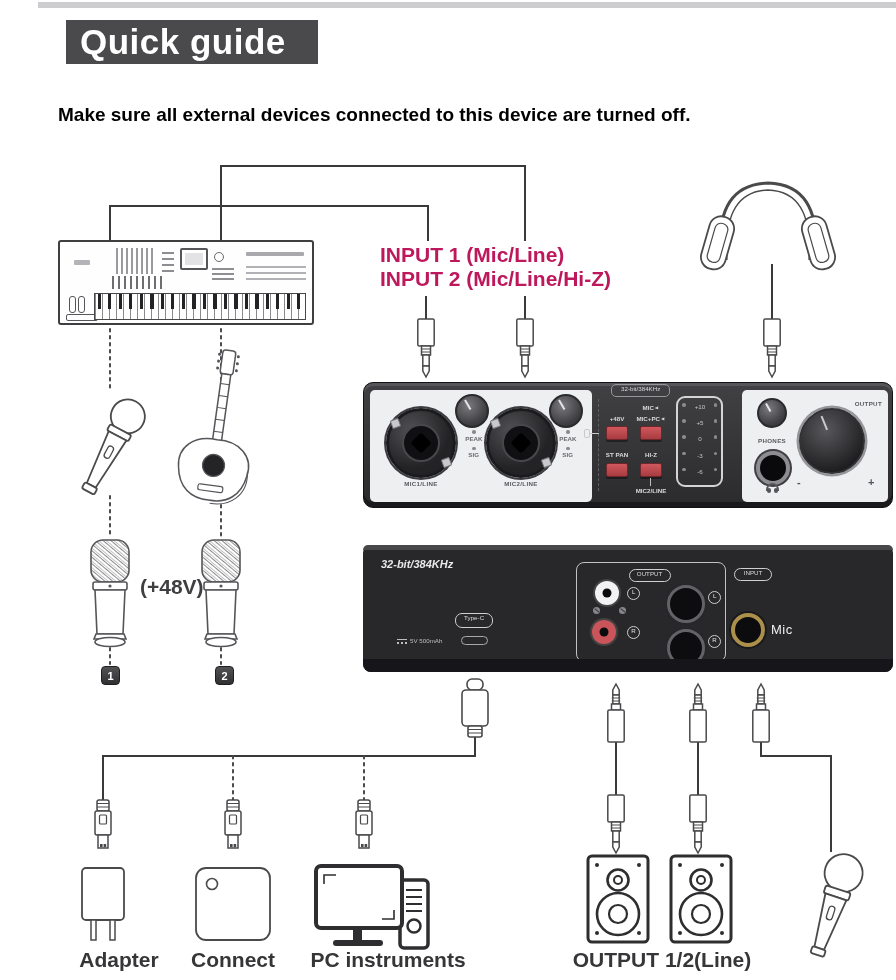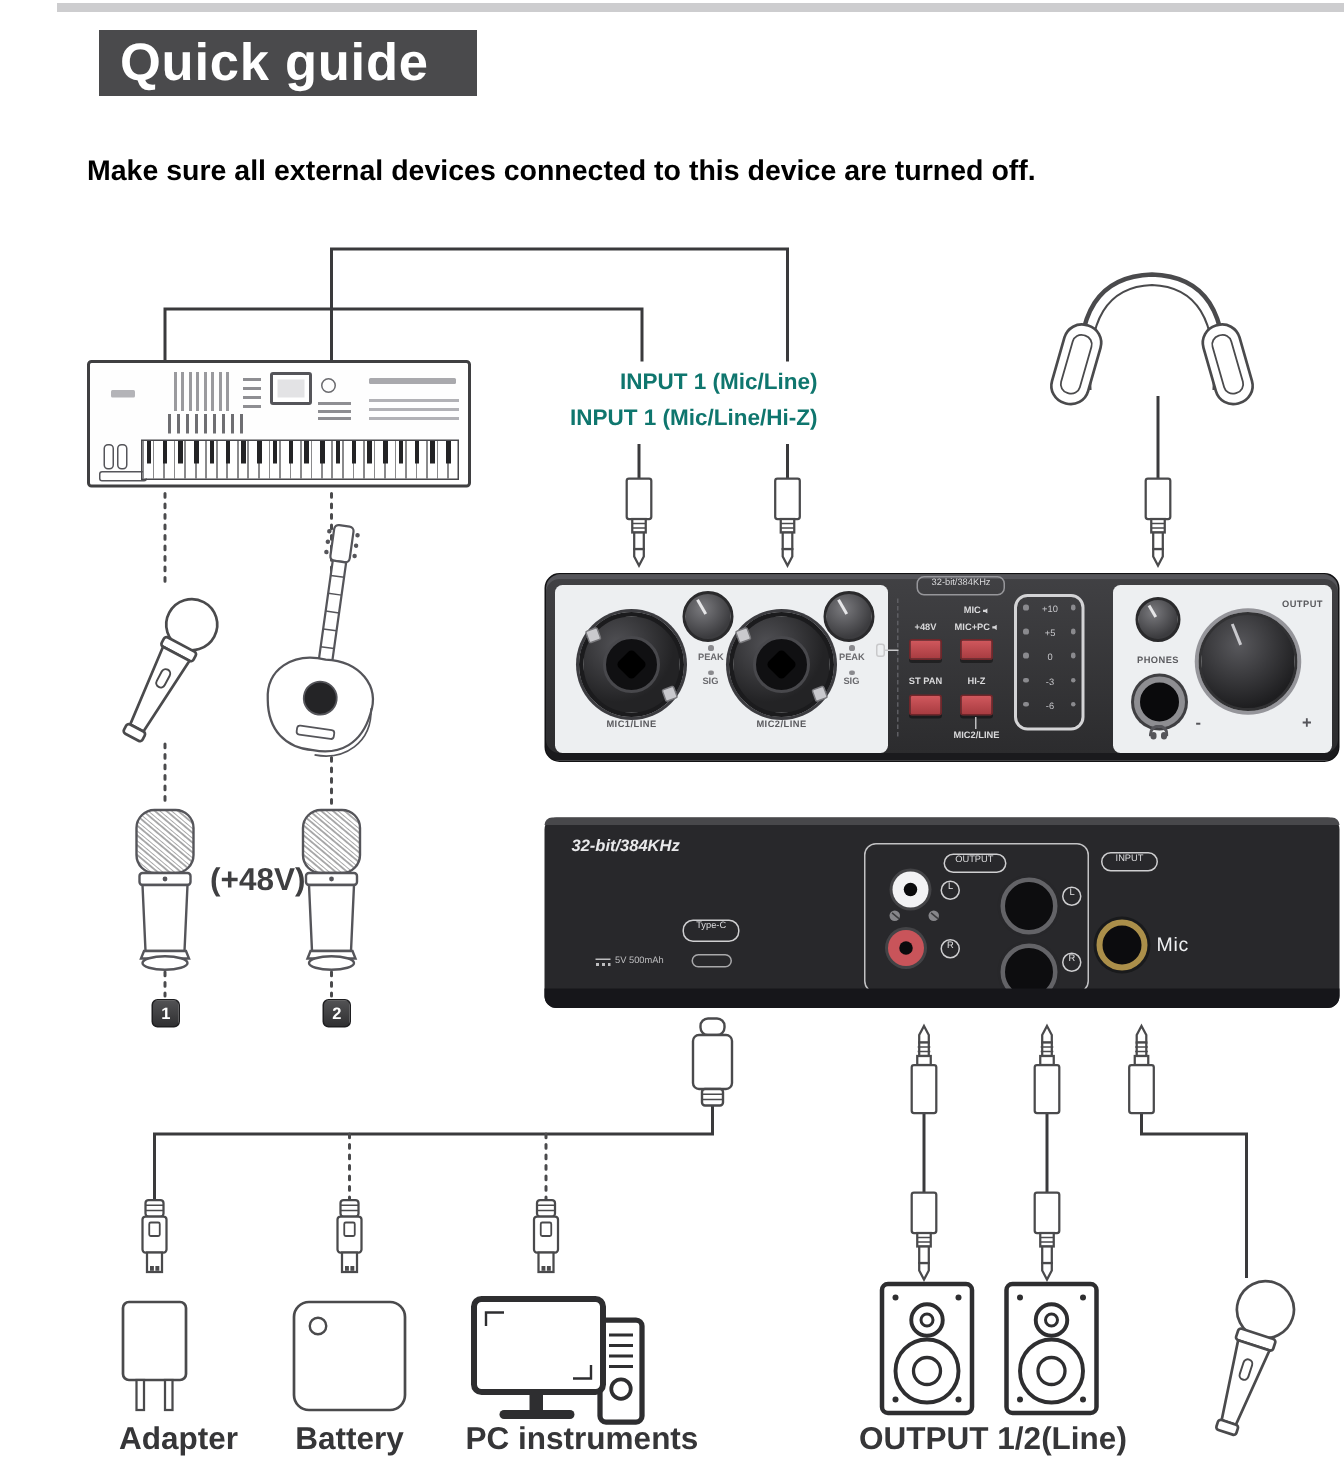--- a/index.html
+++ b/index.html
@@ -16,21 +16,21 @@
   .title-box h1{margin:0;font-size:35px;font-weight:bold;color:#fff;letter-spacing:.5px;}
   .intro{left:30px;top:62px;width:850px;font-size:19px;color:#3c3c3e;}
   .warning{left:30px;top:104px;width:850px;font-size:19px;font-weight:bold;color:#000000;}
 
   
   .tiny{font-size:10px;line-height:11px;white-space:nowrap;transform:scale(.62);
         transform-origin:center top;text-align:center;}
   .tiny.left{transform-origin:left top;text-align:left;}
   .tiny.right{transform-origin:right top;text-align:right;}
 
-  .input-note{left:352px;top:243px;font-size:15px;font-weight:bold;color:#0f766e;line-height:24px;text-align:right;}
+  .input-note{left:352px;top:243px;font-size:21px;font-weight:bold;color:#be185d;line-height:24px;}
   .phantom-note{left:112px;top:575px;font-size:21px;font-weight:bold;color:#3f3f41;}
   .bottom-label{top:948px;font-size:21px;font-weight:bold;color:#363638;text-align:center;}
 
   .num-badge{width:17px;height:17px;background:linear-gradient(#525254,#303032);
              border:1px solid #1e1e20;border-radius:4px;color:#fff;font-weight:bold;font-size:11px;
              display:flex;align-items:center;justify-content:center;}
 
   
   .keyboard{left:30px;top:240px;width:256px;height:85px;background:#fefefe;
             border:2px solid #3f3f41;border-radius:3px;box-sizing:border-box;}
@@ -354,21 +354,21 @@
     <div class="abs kb-bar1"></div>
     <div class="abs kb-bars"></div>
     <div class="abs kb-wheel" style="left:9px;top:54px;"></div>
     <div class="abs kb-wheel" style="left:18px;top:54px;"></div>
     <div class="abs kb-bench"></div>
     <div class="abs kb-keys"></div>
   </div>
 
   <div class="abs input-note z2">
     <div>INPUT 1 (Mic/Line)</div>
-    <div>INPUT 1 (Mic/Line/Hi-Z)</div>
+    <div>INPUT 2 (Mic/Line/Hi-Z)</div>
   </div>
   <div class="abs phantom-note z2">(+48V)</div>
   <div class="abs num-badge z2" style="left:73px;top:666px;">1</div>
   <div class="abs num-badge z2" style="left:187px;top:666px;">2</div>
 
   <div class="abs front-panel z2">
 
     <div class="inset left-sec">
       <div class="combo-jack" style="left:16px;top:18px;">
         <span class="latch tl"></span>
@@ -496,17 +496,17 @@
     </div>
 
     <div class="pill" style="left:371px;top:23px;width:36px;height:11px;">
       <span class="tiny">INPUT</span>
     </div>
     <div class="micj" style="left:368px;top:68px;"></div>
     <div class="mic-text">Mic</div>
   </div>
 
   <div class="abs bottom-label z2" style="left:44px;width:94px;">Adapter</div>
-  <div class="abs bottom-label z2" style="left:150px;width:110px;">Battery</div>
+  <div class="abs bottom-label z2" style="left:150px;width:110px;">Connect</div>
   <div class="abs bottom-label z2" style="left:270px;width:180px;">PC instruments</div>
   <div class="abs bottom-label z2" style="left:543px;width:182px;">OUTPUT 1/2(Line)</div>
 
 </div>
 
 </body></html>

